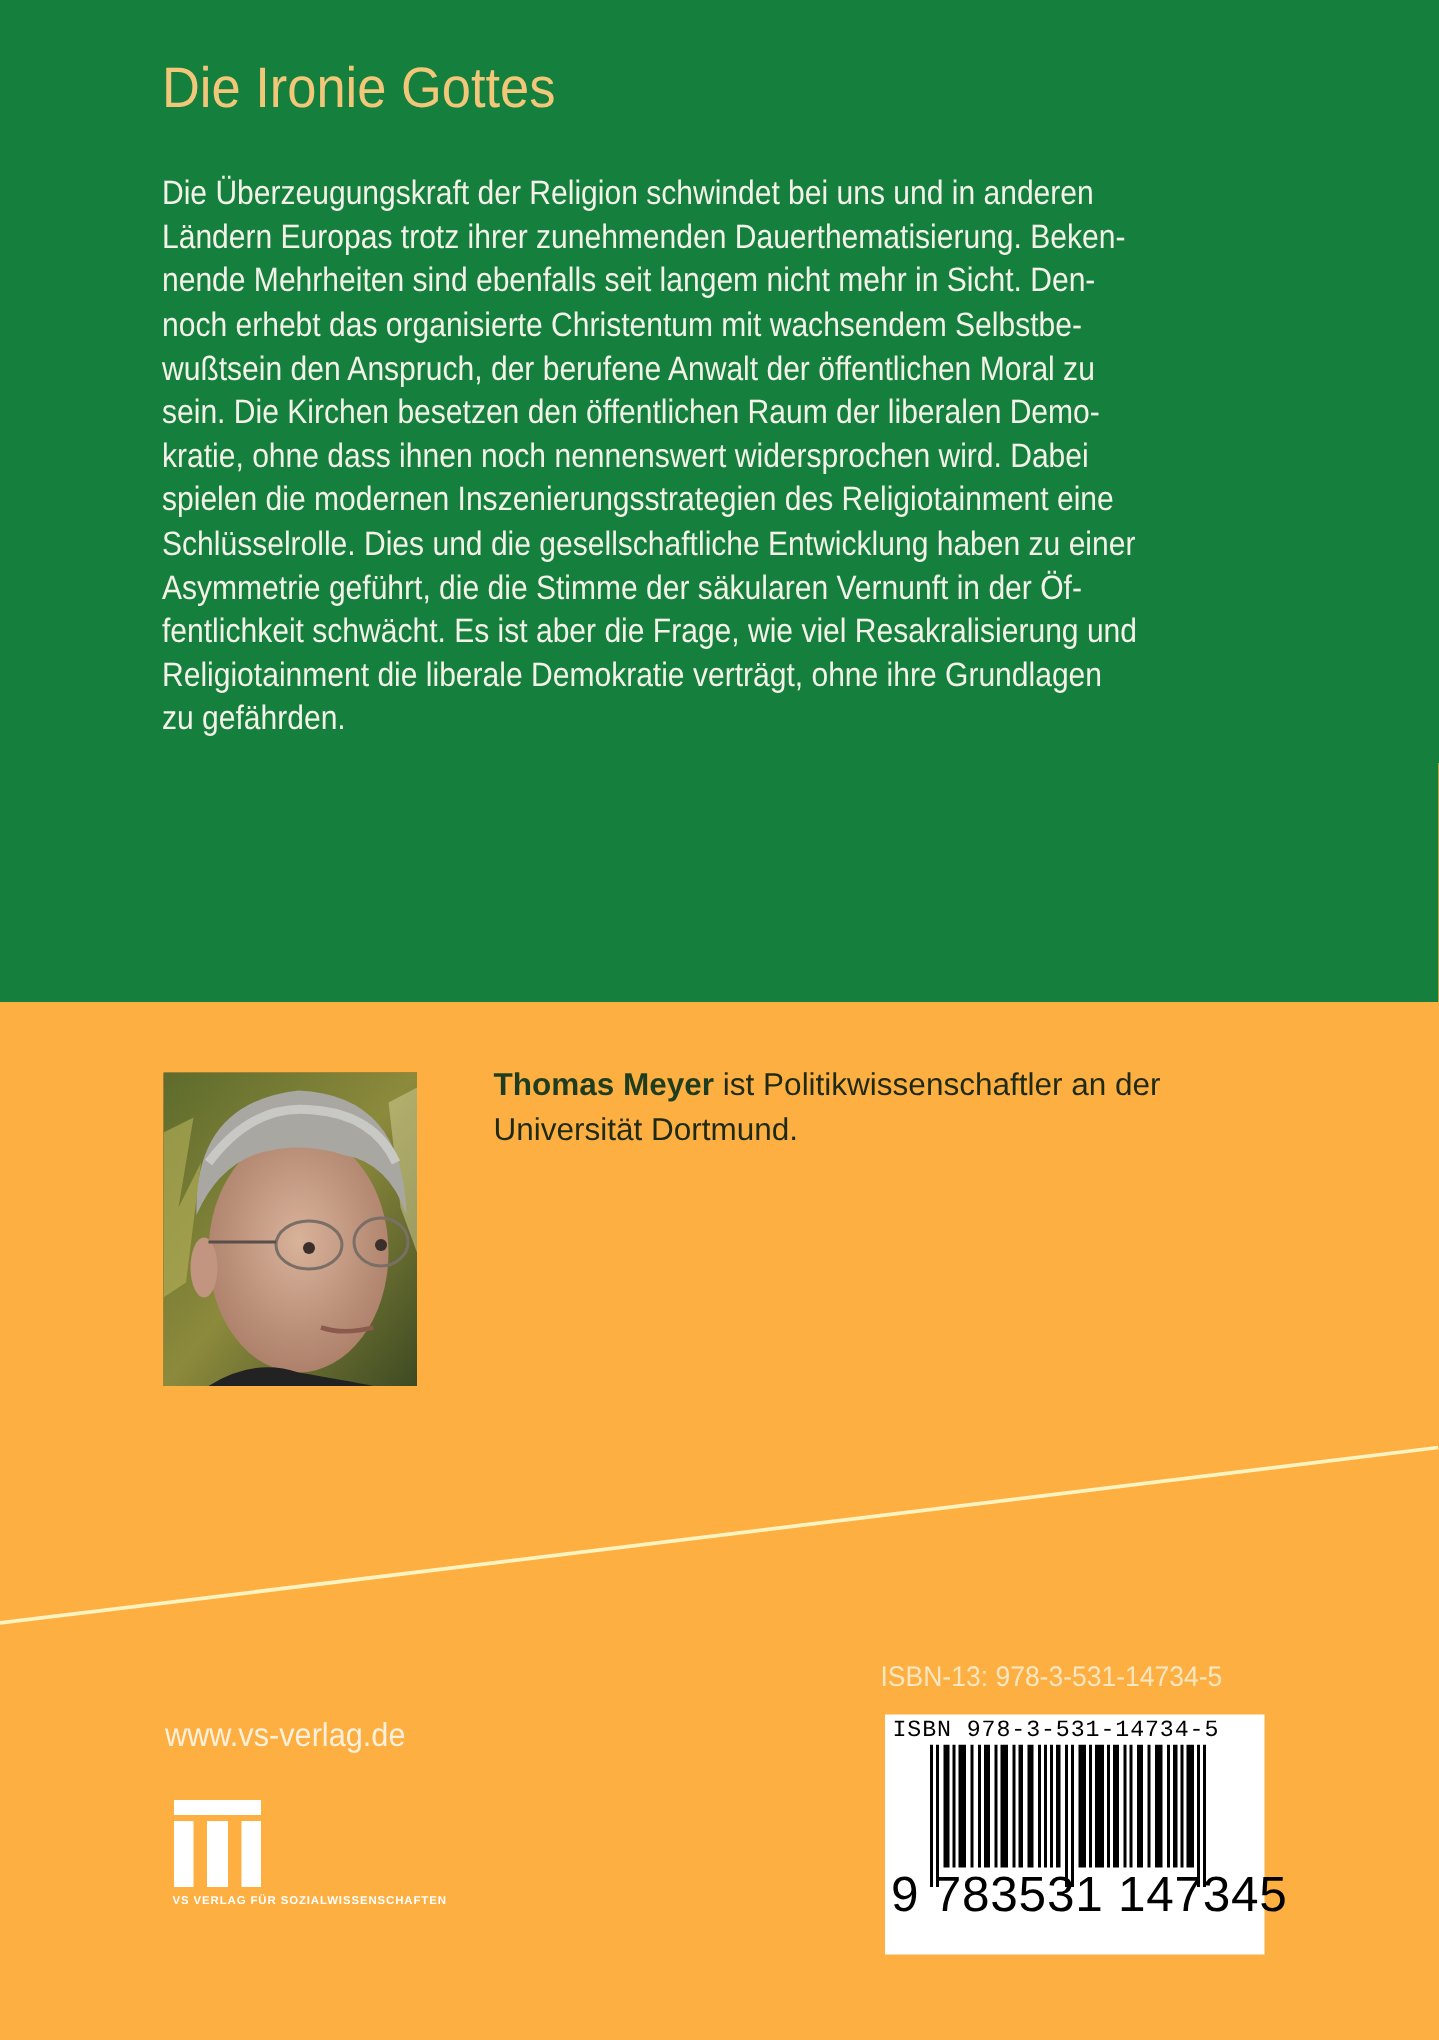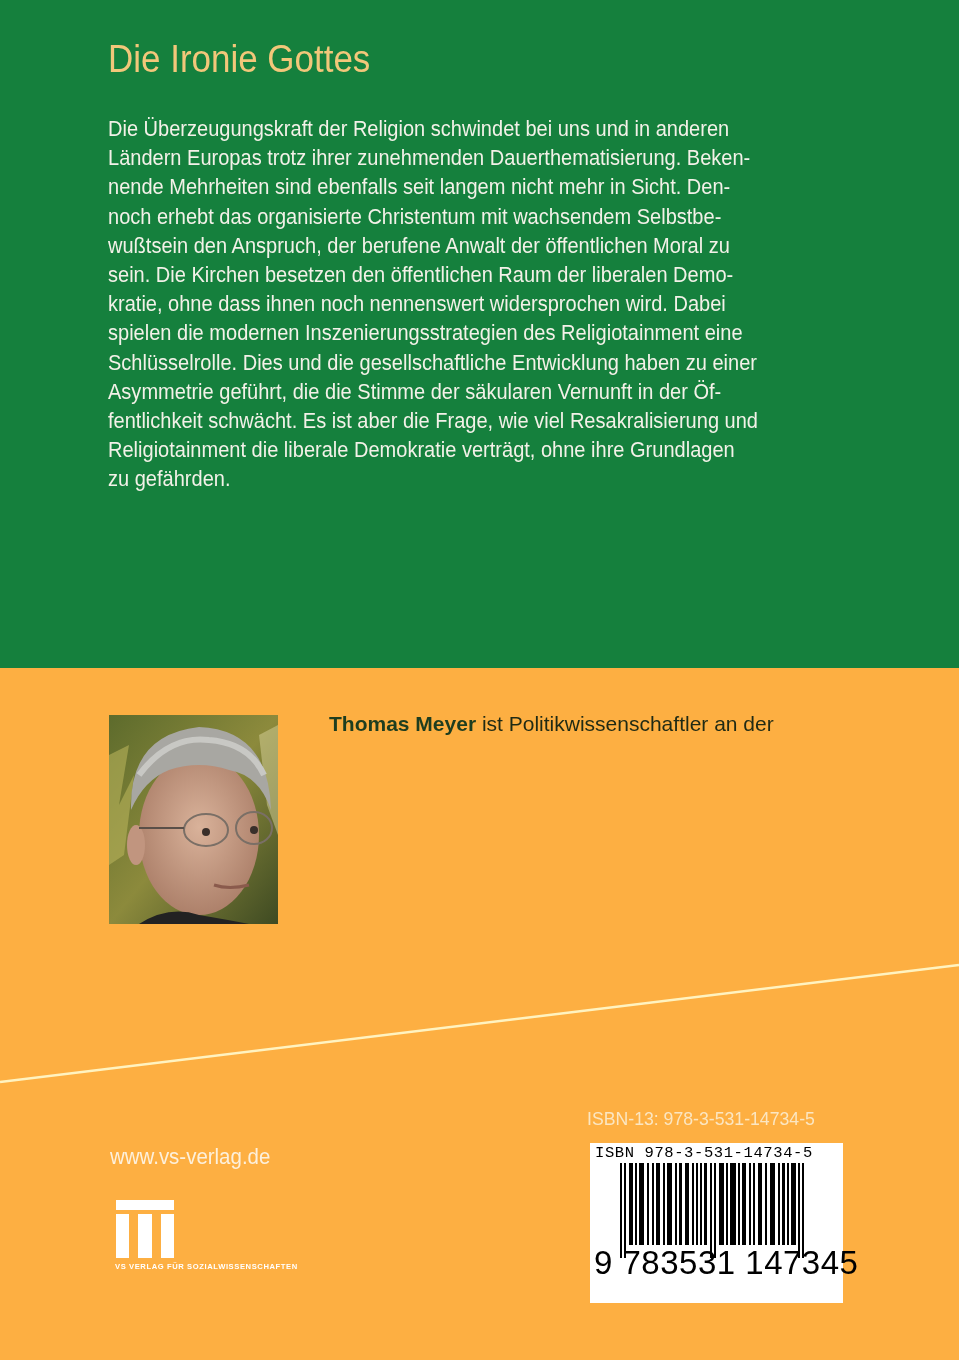--- a/index.html
+++ b/index.html
@@ -75,20 +75,21 @@
     <line x1="30" y1="113" x2="75" y2="113" stroke="#5a4f48" stroke-width="2"></line>
     <circle cx="97" cy="117" r="4" fill="#3a2f2a"></circle>
     <circle cx="145" cy="115" r="4" fill="#3a2f2a"></circle>
     <path d="M105 170 Q120 175 140 170" stroke="#8a5a4c" stroke-width="3" fill="none"></path>
     <path d="M30 209 Q60 190 90 200 Q120 205 140 209 Z" fill="#222"></path>
   </svg>
 </div>
 
 <div class="bio">
   <div><b>Thomas Meyer</b><span> ist Politikwissenschaftler an der</span></div>
+  <div>Universität Dortmund.</div>
 </div>
 
 <div class="isbn13">ISBN-13: 978-3-531-14734-5</div>
 
 <div class="barcode">
   <div class="bc-top">ISBN 978-3-531-14734-5</div>
   <svg style="position:absolute;left:0;top:20px" width="253" height="95" viewBox="0 0 253 95">
     <g fill="#000">
       <rect x="30" y="0" width="2" height="95"></rect>
         <rect x="34" y="0" width="2" height="95"></rect>

